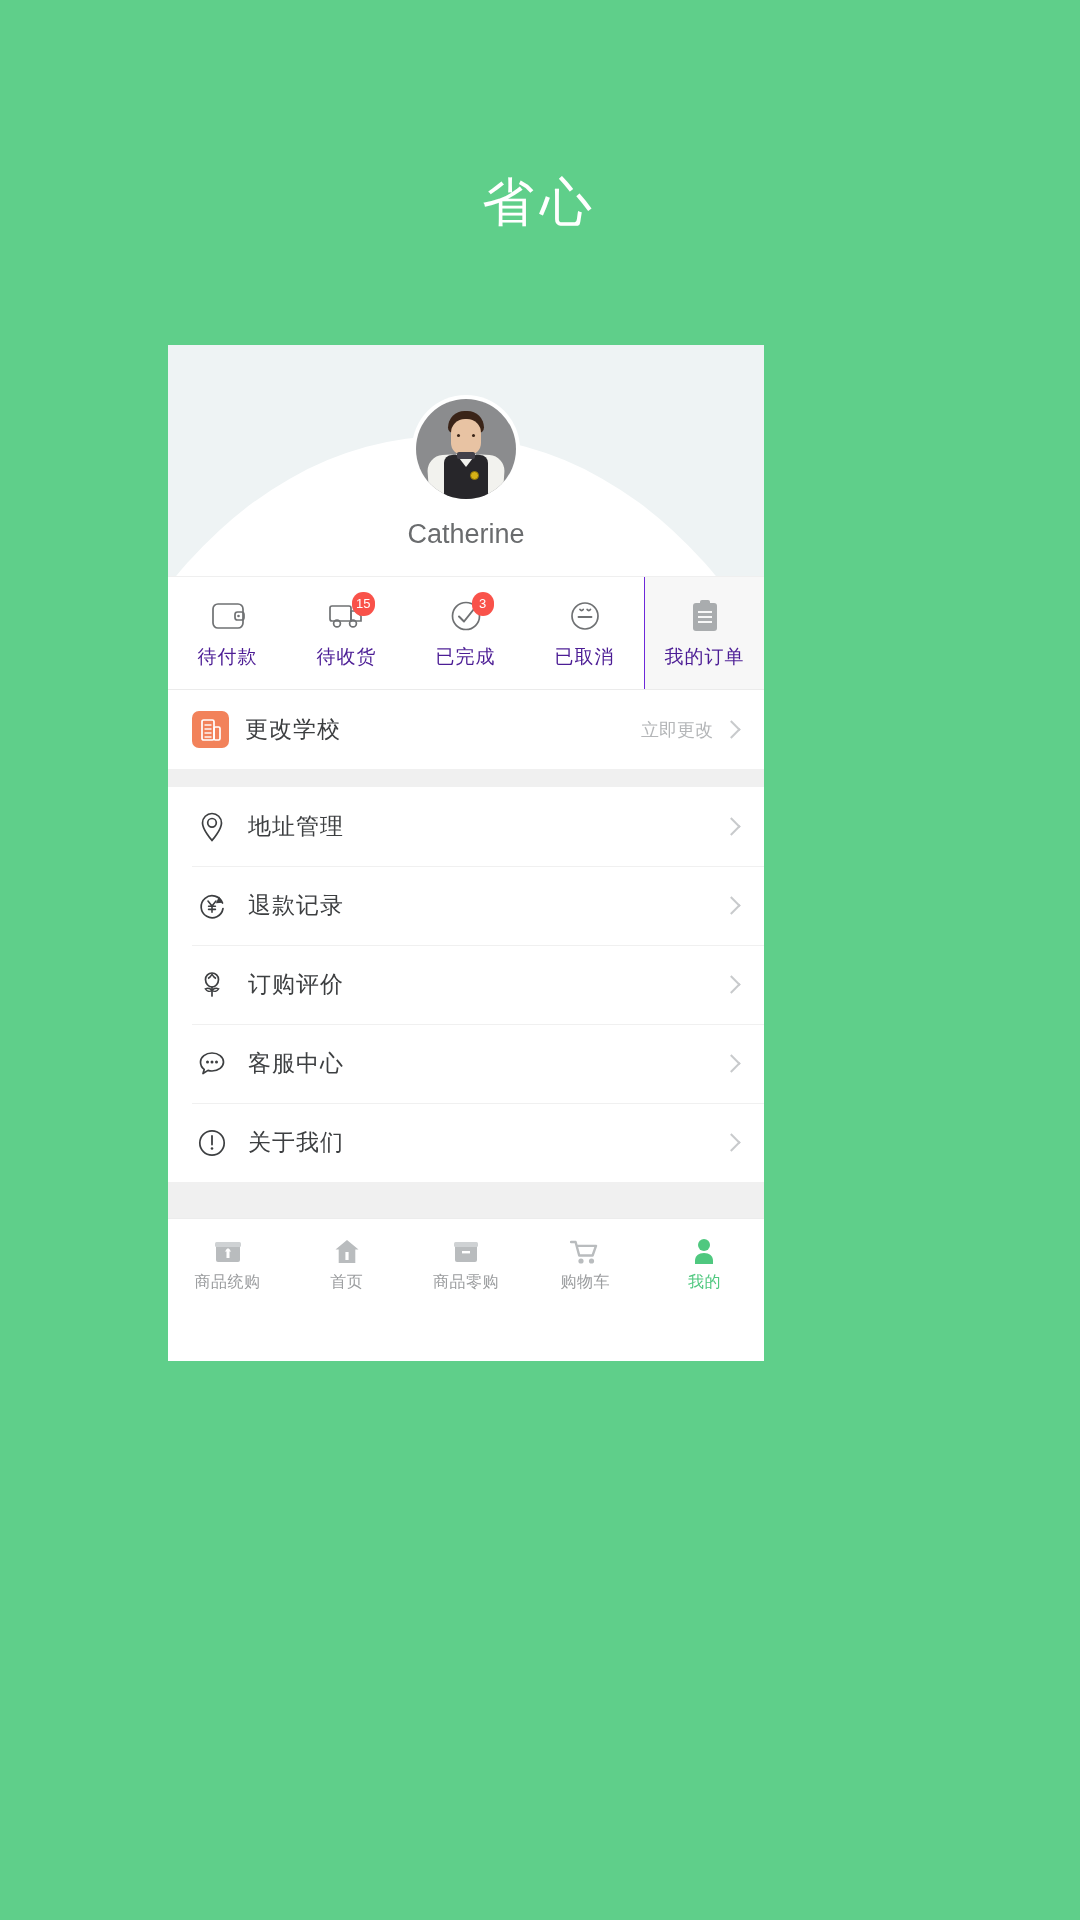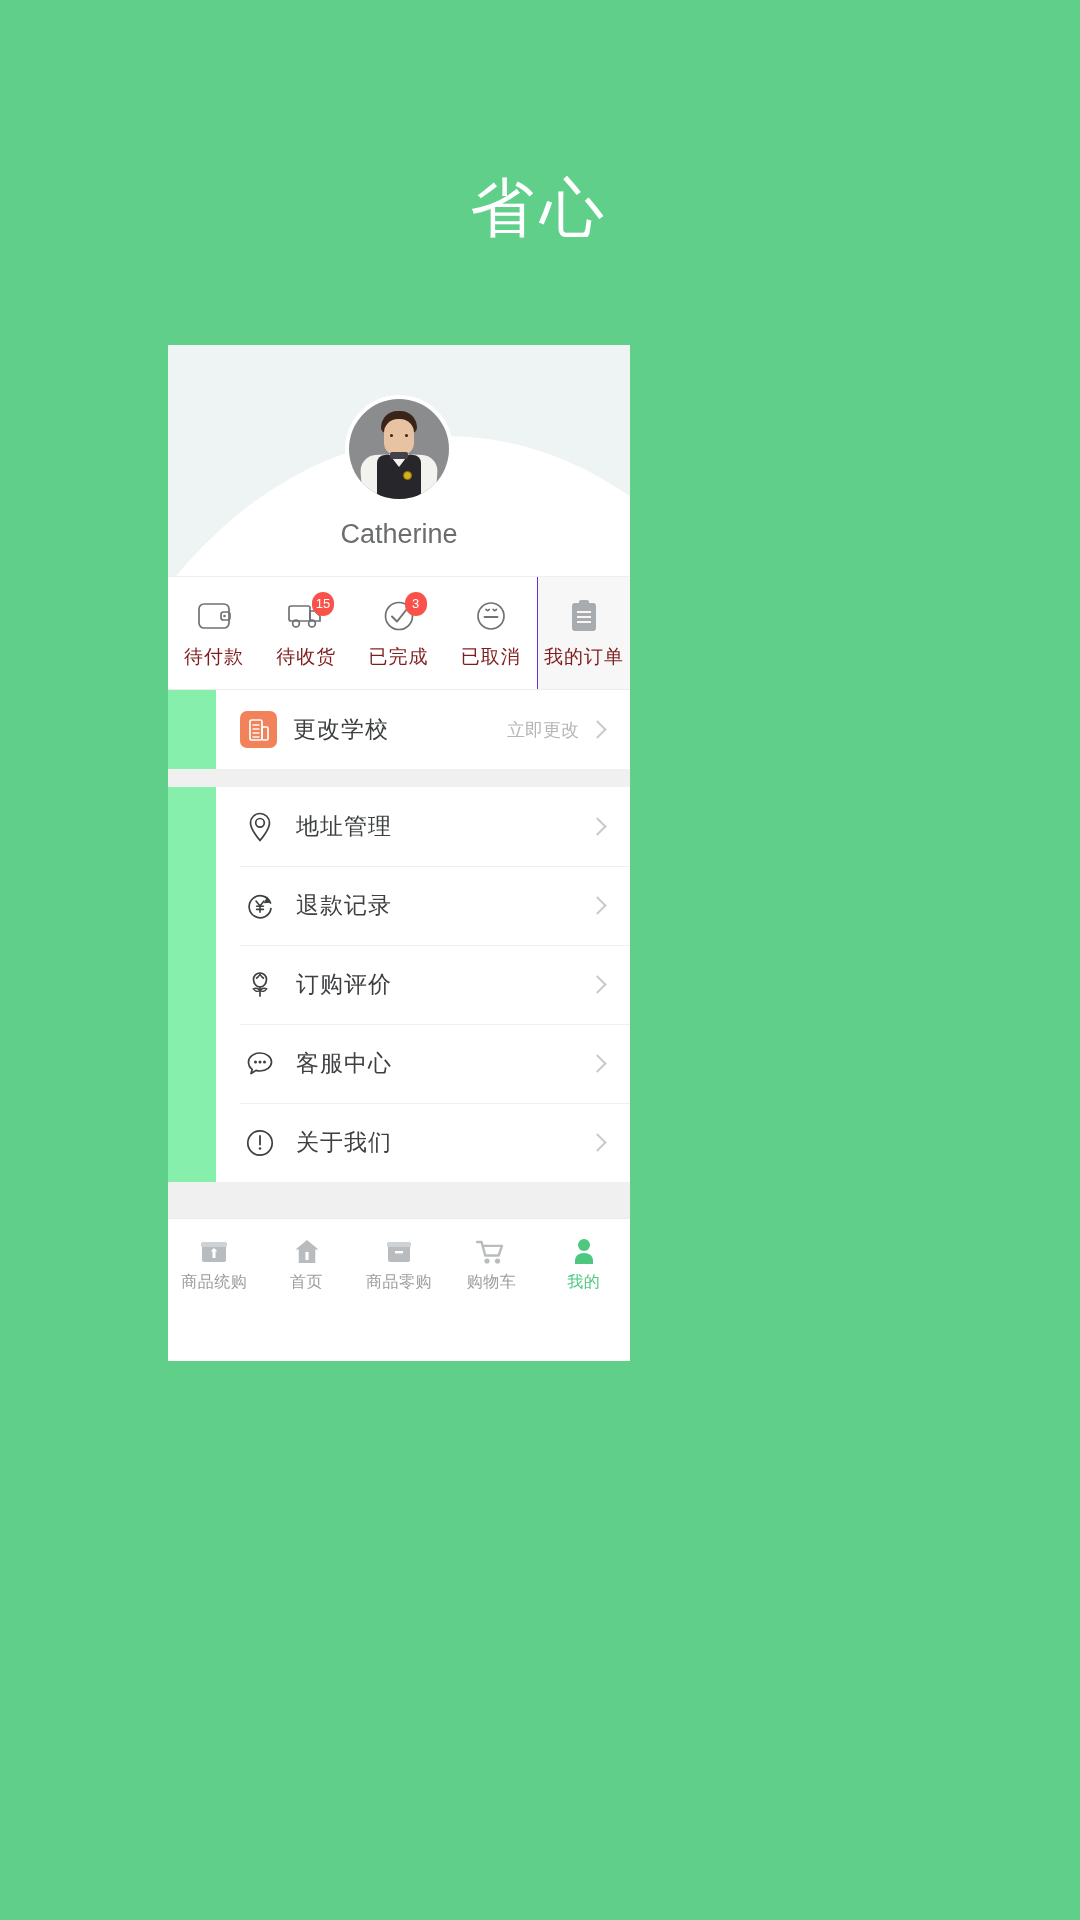--- a/index.html
+++ b/index.html
@@ -6,31 +6,31 @@
   body{
     width:1080px;height:1920px;
     background:#5fcf8a;
     font-family:"Liberation Sans","DejaVu Sans",sans-serif;
     overflow:hidden;
     position:relative;
   }
   .logo{
     position:absolute;left:0;right:0;top:176px;
     text-align:center;
-    font-size:64px;
+    font-size:52px;
     line-height:1;
     color:#ffffff;
     font-weight:300;
     letter-spacing:6px;
     font-family:"DejaVu Sans",sans-serif;
   }
   .phone{
     position:absolute;
     left:168px;top:345px;
-    width:462px;height:1016px;
+    width:596px;height:1016px;
     background:#ffffff;
     overflow:hidden;
   }
 
   
   .profile{
     position:relative;
     height:231px;
     background:#eef3f4;
     overflow:hidden;
@@ -119,37 +119,37 @@
     background:#f7f7f7;
     border-left:1px solid #6d28d9;
   }
   .tab-ico{
     position:relative;
     width:38px;height:38px;
     display:flex;align-items:center;justify-content:center;
     margin-bottom:9px;
   }
   .tab-label{
-    font-size:19px;color:#7f1d1d;letter-spacing:1px;
+    font-size:19px;color:#4c1d95;letter-spacing:1px;
   }
   .badge{
     position:absolute;
     top:-5px;right:-9px;
     min-width:22px;height:22px;
     border-radius:11px;
     background:#f9524a;
     color:#fff;font-size:13px;
     display:flex;align-items:center;justify-content:center;
     padding:12px 4px;box-sizing:border-box;
     font-weight:500;
   }
 
   
   .gap{height:18px;background:#f0f0f0;}
-  .menu{background:#86efac;padding-left:48px;}
+  .menu{background:#fdba74;}
   .row{
     display:flex;align-items:center;
     height:79px;
     padding:0 26px 0 24px;
     position:relative;
     background:#fff;
   }
   .row + .row:before{
     content:"";position:absolute;left:24px;right:0;top:0;height:1px;background:#f0f0f0;
   }

